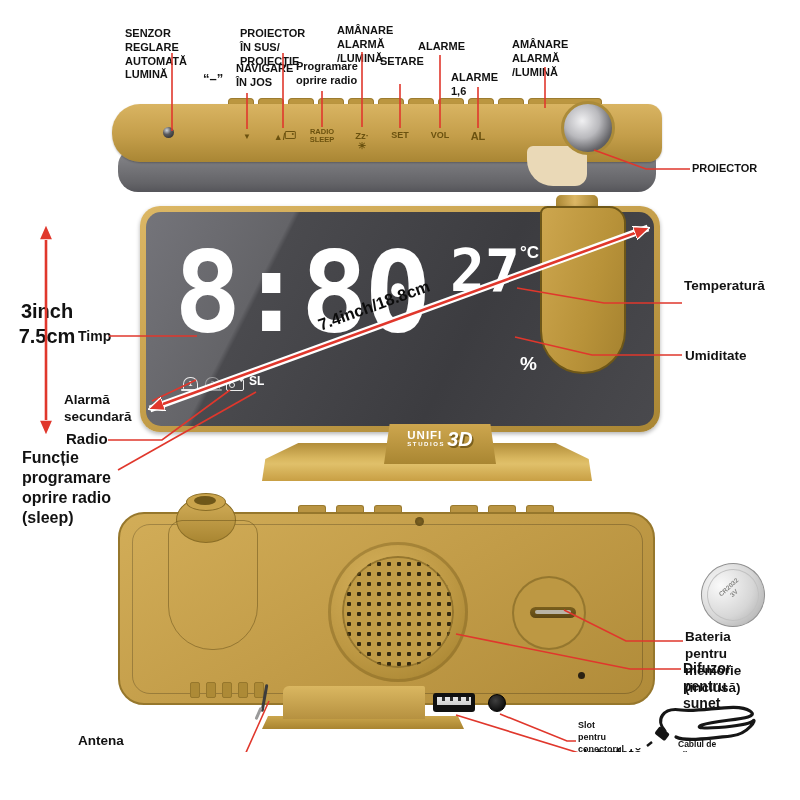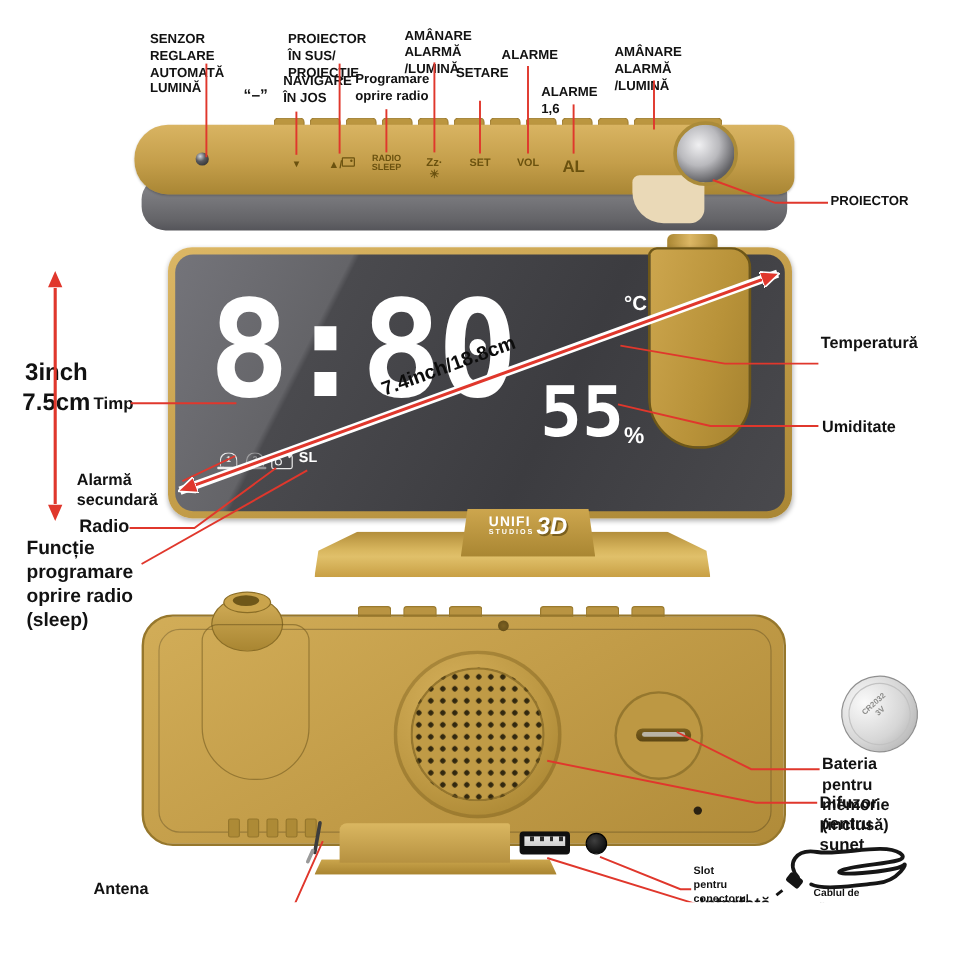--- a/index.html
+++ b/index.html
@@ -177,30 +177,30 @@
     <div class="sensor"></div>
     <div class="tv-lens"></div>
 
     <div class="tbtn" style="left:247px;top:133px;font-size:8px">▼</div>
     <div class="tbtn" style="left:285px;top:131px;font-size:9px;white-space:nowrap"><span>▲/</span><span class="mini-pr"></span></div>
     <div class="tbtn" style="left:322px;top:128px;font-size:7.5px">RADIO
 SLEEP</div>
     <div class="tbtn" style="left:362px;top:131px;font-size:9.5px">Zz·☀</div>
     <div class="tbtn" style="left:400px;top:131px;font-size:9px">SET</div>
     <div class="tbtn" style="left:440px;top:131px;font-size:9px">VOL</div>
-    <div class="tbtn" style="left:478px;top:131px;font-size:14px">AL</div>
+    <div class="tbtn" style="left:478px;top:131px;font-size:11px">AL</div>
   </div>
 
   <div class="abs">
     <div class="knob"></div>
     <div class="frame">
       <div class="screen">
         <div class="seg" style="left:28px;top:24px;font-size:112px;letter-spacing:-4px">8:80</div>
+        <div class="seg" style="left:304px;top:30px;font-size:58px">27</div>
         <div class="seg" style="left:374px;top:32px;font-size:17px;font-family:'Liberation Sans',sans-serif">°C</div>
-        <div class="seg" style="left:304px;top:102px;font-size:58px">55</div>
         <div class="seg" style="left:374px;top:142px;font-size:19px;font-family:'Liberation Sans',sans-serif">%</div>
         <div class="bell" style="left:37px;top:165px">1</div>
         <div class="bell" style="left:59px;top:165px;opacity:.45">2</div>
         <div class="radioicon" style="left:80px;top:167px"></div>
         <div class="seg" style="left:103px;top:163px;font-size:12px;font-family:'Liberation Sans',sans-serif">SL</div>
       </div>
     </div>
     <div class="arm"></div>
     <div class="diag-text">7.4inch/18.8cm</div>
 

